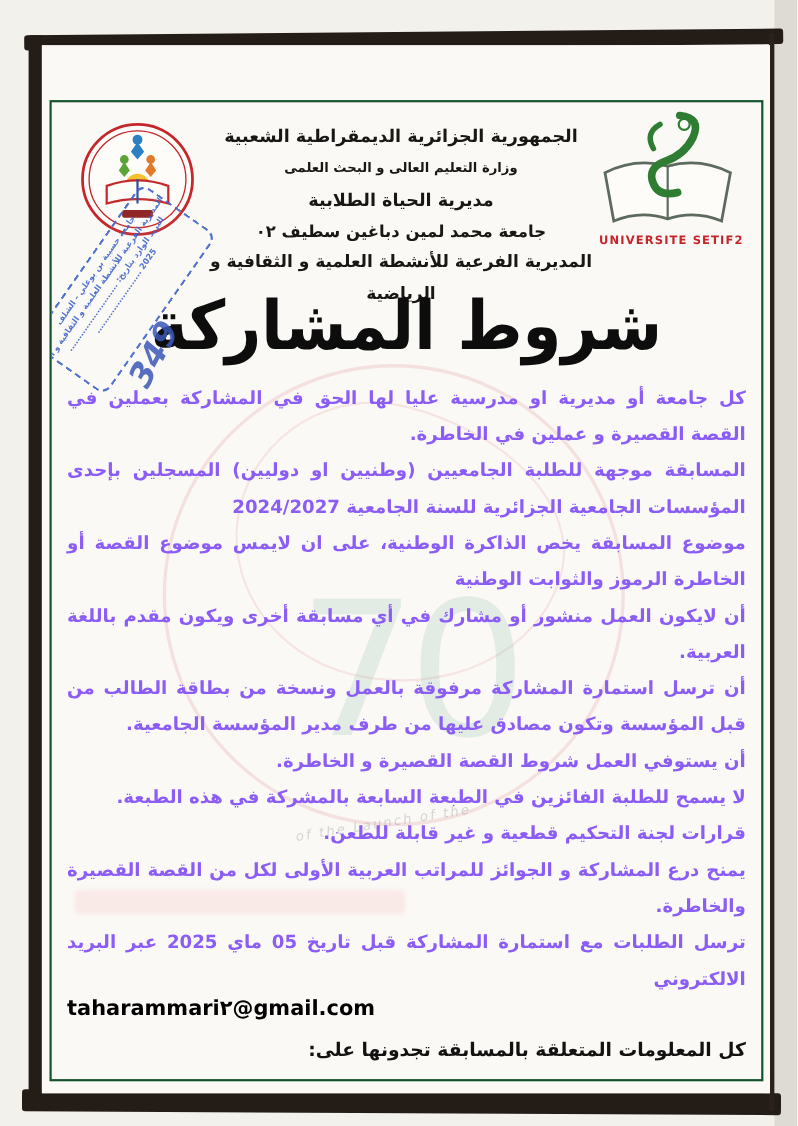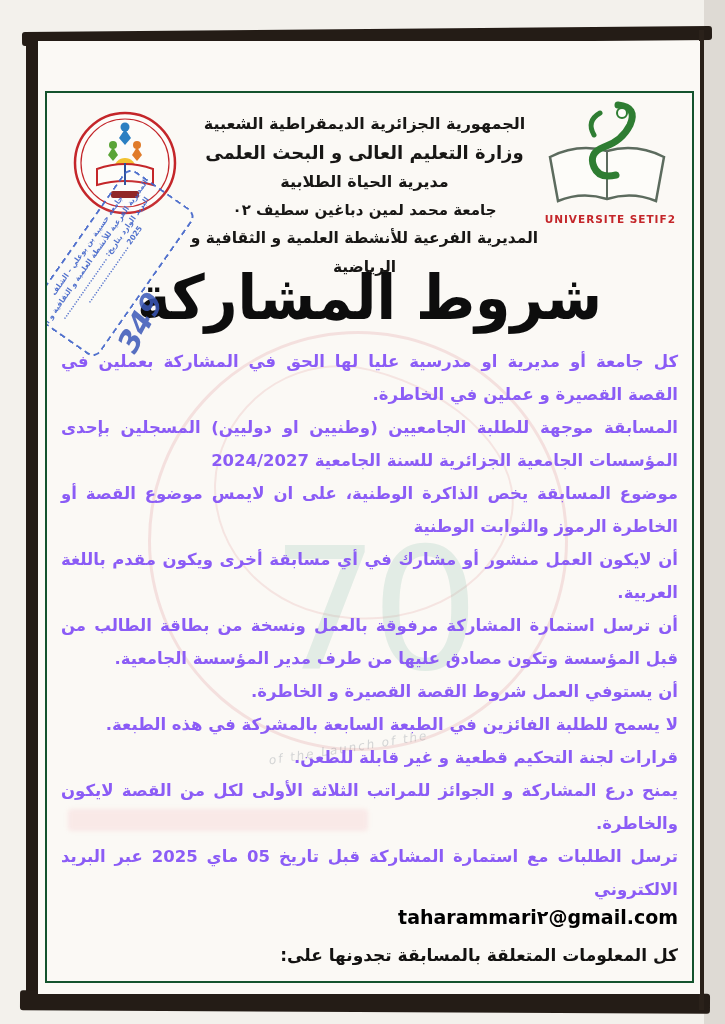--- a/index.html
+++ b/index.html
@@ -24,42 +24,42 @@
   .wm-70 { position:absolute; left:233px; top:470px; font-size:170px; font-weight:400; color:rgba(130,185,165,0.20); letter-spacing:-8px; pointer-events:none; font-family:"DejaVu Sans", sans-serif; }
   .wm-years { position:absolute; left:235px; top:630px; font-size:33px; font-weight:800; color:rgba(236,140,155,0.40); letter-spacing:7px; pointer-events:none; }
   .wm-caption { position:absolute; left:230px; top:700px; font-size:12px; font-style:italic; color:rgba(120,130,140,0.30); transform:rotate(-9deg); letter-spacing:2px; pointer-events:none; }
   .wm-pinktext { position:absolute; left:30px; top:768px; width:300px; height:22px; background:rgba(240,150,160,0.16); filter:blur(2px); border-radius:4px; pointer-events:none; }
 
   
   .header-block { position:relative; height:152px; }
   .header-lines { position:absolute; left:100px; right:110px; top:8px; text-align:center; direction:rtl; }
   .header-lines div { font-weight:800; color:#181715; }
   .hl1 { font-size:16px; line-height:29px; }
-  .hl2 { font-size:18px; line-height:29px; }
+  .hl2 { font-size:12px; line-height:29px; }
   .hl3 { font-size:16px; line-height:29px; }
   .hl4 { font-size:15px; line-height:28px; }
   .hl5 { font-size:15.5px; line-height:29px; }
 
   .logo-left { position:absolute; left:12px; top:10px; width:104px; height:104px; }
   .logo-right { position:absolute; right:2px; top:-2px; width:142px; height:130px; text-align:right; }
   .logo-right .caption { font-size:10.5px; font-weight:800; color:#c4262a; letter-spacing:1px; margin-top:-2px; }
 
   
   .stamp { position:absolute; left:-24px; top:128px; width:178px; height:84px; border:2.5px dashed #3f63c9; border-radius:10px; transform:rotate(-55deg); color:#3f63c9; direction:rtl; text-align:center; padding-top:4px; opacity:0.9; z-index:6; background:rgba(255,255,255,0.05); }
   .stamp div { font-size:7.5px; font-weight:700; line-height:11px; white-space:nowrap; overflow:hidden; }
   .stamp .sl4 { direction:ltr; }
   .handwritten { position:absolute; left:62px; top:212px; font-size:30px; font-weight:700; color:#3a57b8; transform:rotate(-62deg) skewX(-12deg); z-index:7; opacity:0.85; }
 
   
   .title { text-align:center; font-size:57px; font-weight:900; color:#0d0d0d; direction:rtl; line-height:88px; letter-spacing:-1px; transform:scaleY(1.08); }
 
   
   .conditions { direction:rtl; margin-top:4px; }
   .conditions p { font-size:16.5px; font-weight:700; color:#8b5cf6; line-height:33px; text-align:justify; text-align-last:right; }
-  .email-row { text-align:right; }
+  .email-row { text-align:left; }
 
   .info-heading { text-align:right; direction:rtl; font-size:17px; font-weight:800; color:#131211; margin-top:12px; line-height:30px; }
   .ltr { direction:ltr; unicode-bidi:embed; }
 </style>
 </head>
 <body>
 
 <div class="page">
 
   <div class="margin-right"></div>
@@ -129,21 +129,21 @@
 
       <div class="conditions">
         <p>كل جامعة أو مديرية او مدرسية عليا لها الحق في المشاركة بعملين في القصة القصيرة و عملين في الخاطرة.</p>
         <p>المسابقة موجهة للطلبة الجامعيين (وطنيين او دوليين) المسجلين بإحدى المؤسسات الجامعية الجزائرية للسنة الجامعية 2024/2027</p>
         <p>موضوع المسابقة يخص الذاكرة الوطنية، على ان لايمس موضوع القصة أو الخاطرة الرموز والثوابت الوطنية</p>
         <p>أن لايكون العمل منشور أو مشارك في أي مسابقة أخرى ويكون مقدم باللغة العربية.</p>
         <p>أن ترسل استمارة المشاركة مرفوقة بالعمل ونسخة من بطاقة الطالب من قبل المؤسسة وتكون مصادق عليها من طرف مدير المؤسسة الجامعية.</p>
         <p>أن يستوفي العمل شروط القصة القصيرة و الخاطرة.</p>
         <p>لا يسمح للطلبة الفائزين في الطبعة السابعة بالمشركة في هذه الطبعة.</p>
         <p>قرارات لجنة التحكيم قطعية و غير قابلة للطعن.</p>
-        <p>يمنح درع المشاركة و الجوائز للمراتب الثلاثة الأولى لكل من القصة لايكون والخاطرة.</p>
+        <p>يمنح درع المشاركة و الجوائز للمراتب العربية الأولى لكل من القصة القصيرة والخاطرة.</p>
         <p>ترسل الطلبات مع استمارة المشاركة قبل تاريخ 05 ماي  2025 عبر البريد الالكتروني</p>
         <div class="email-row">
           <span class="ltr" style="font-size:19px;font-weight:800;">taharammari٢@gmail.com</span>
         </div>
       </div>
 
       <div class="info-heading">كل المعلومات المتعلقة بالمسابقة تجدونها على:</div>
 
     </div>
   </div>

